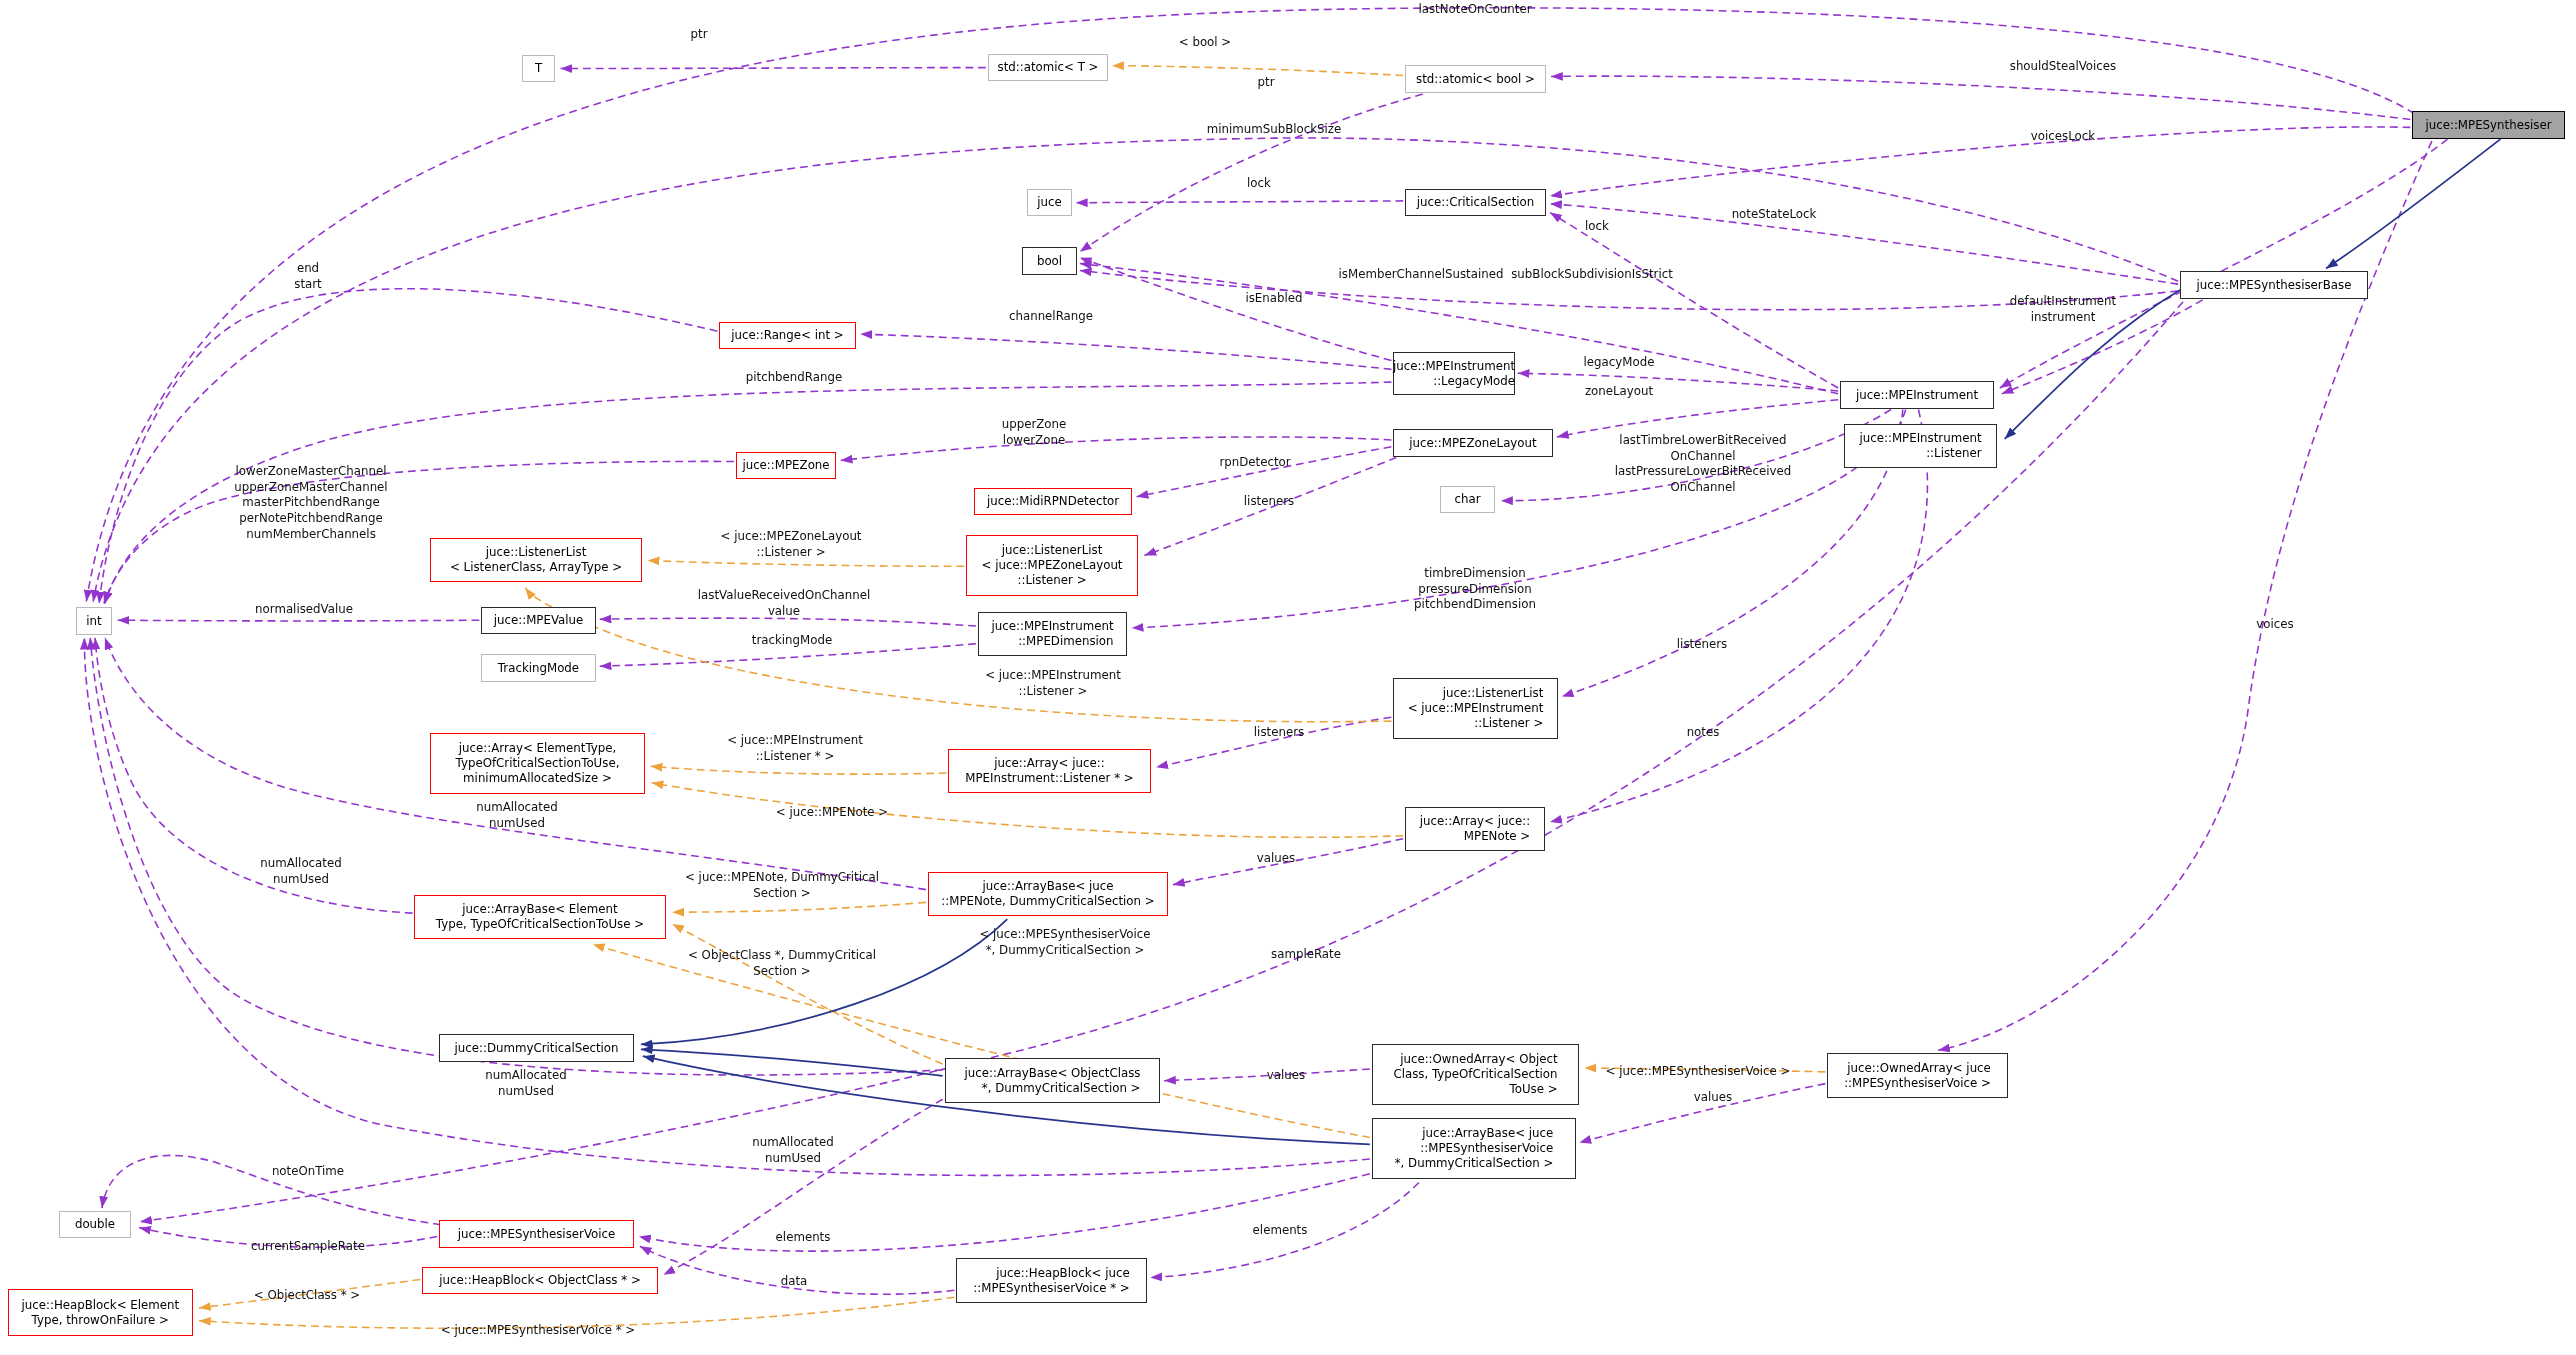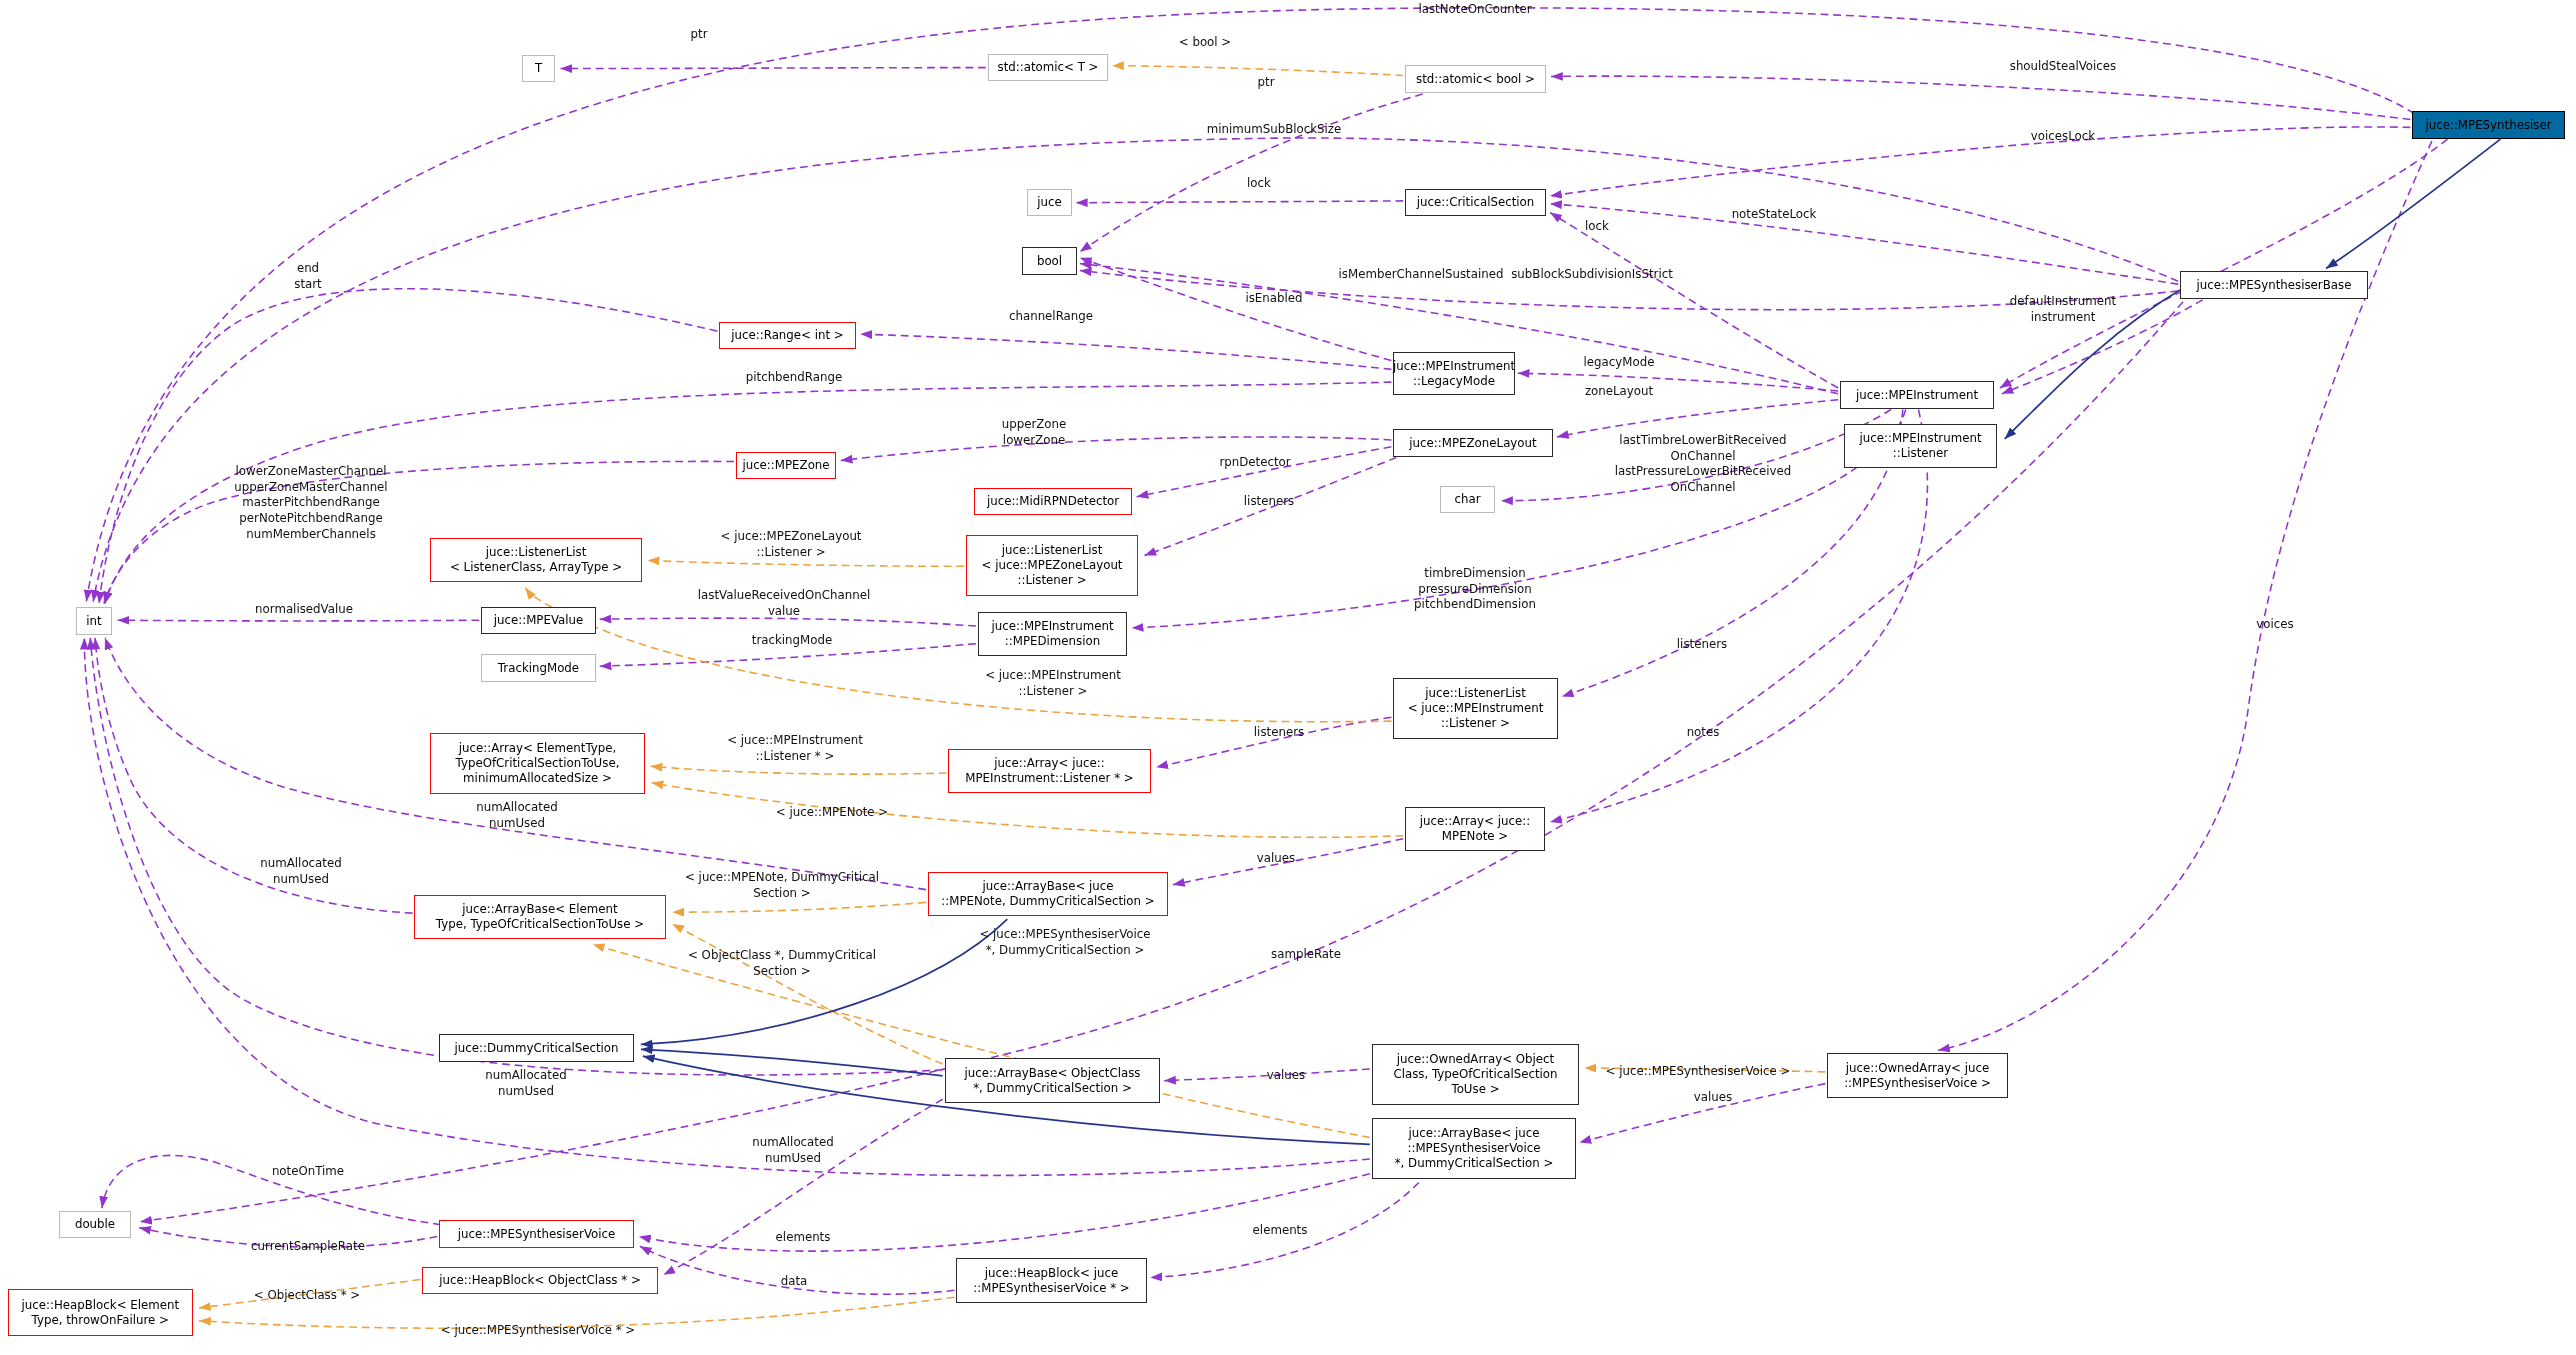--- a/index.html
+++ b/index.html
@@ -6,23 +6,23 @@
   .canvas{position:relative;width:2576px;height:1355px;background:#ffffff;
           font-family:"DejaVu Sans","Liberation Sans",sans-serif;overflow:hidden;}
   svg.edges{position:absolute;left:0;top:0;width:2576px;height:1355px;}
   path.usage{stroke:#9334cd;fill:none;stroke-dasharray:8 5;stroke-width:1.6;}
   path.tmpl{stroke:#eda23c;fill:none;stroke-dasharray:8 5;stroke-width:1.6;}
   path.inherit{stroke:#27348b;fill:none;stroke-width:1.8;}
   .node{position:absolute;display:flex;align-items:center;justify-content:center;
         text-align:center;font-size:11.8px;line-height:14.7px;white-space:pre-line;
         background:#fff;border:1px solid #2a2a2a;box-sizing:border-box;color:#000;padding:0 2px;}
   .k-ext{border-color:#b9b9b9;}
-  .k-cls{border-color:#2a2a2a;}
+  .k-cls{border-color:#2a2a2a;text-align:right;}
   .k-tpl{border-color:#ff0000;}
-  .k-main{background:#0369a1;border:1.5px solid #000;}
+  .k-main{background:#a3a3a3;border:1.5px solid #000;}
   .elabel{position:absolute;transform:translateX(-50%);font-size:11.8px;line-height:15.7px;
           text-align:center;white-space:pre-line;color:#101010;}
 </style>
 </head>
 <body>
 
 <div class="canvas">
 
   <svg class="edges" viewBox="0 0 2629 1383" width="2576" height="1355">
     <defs>

